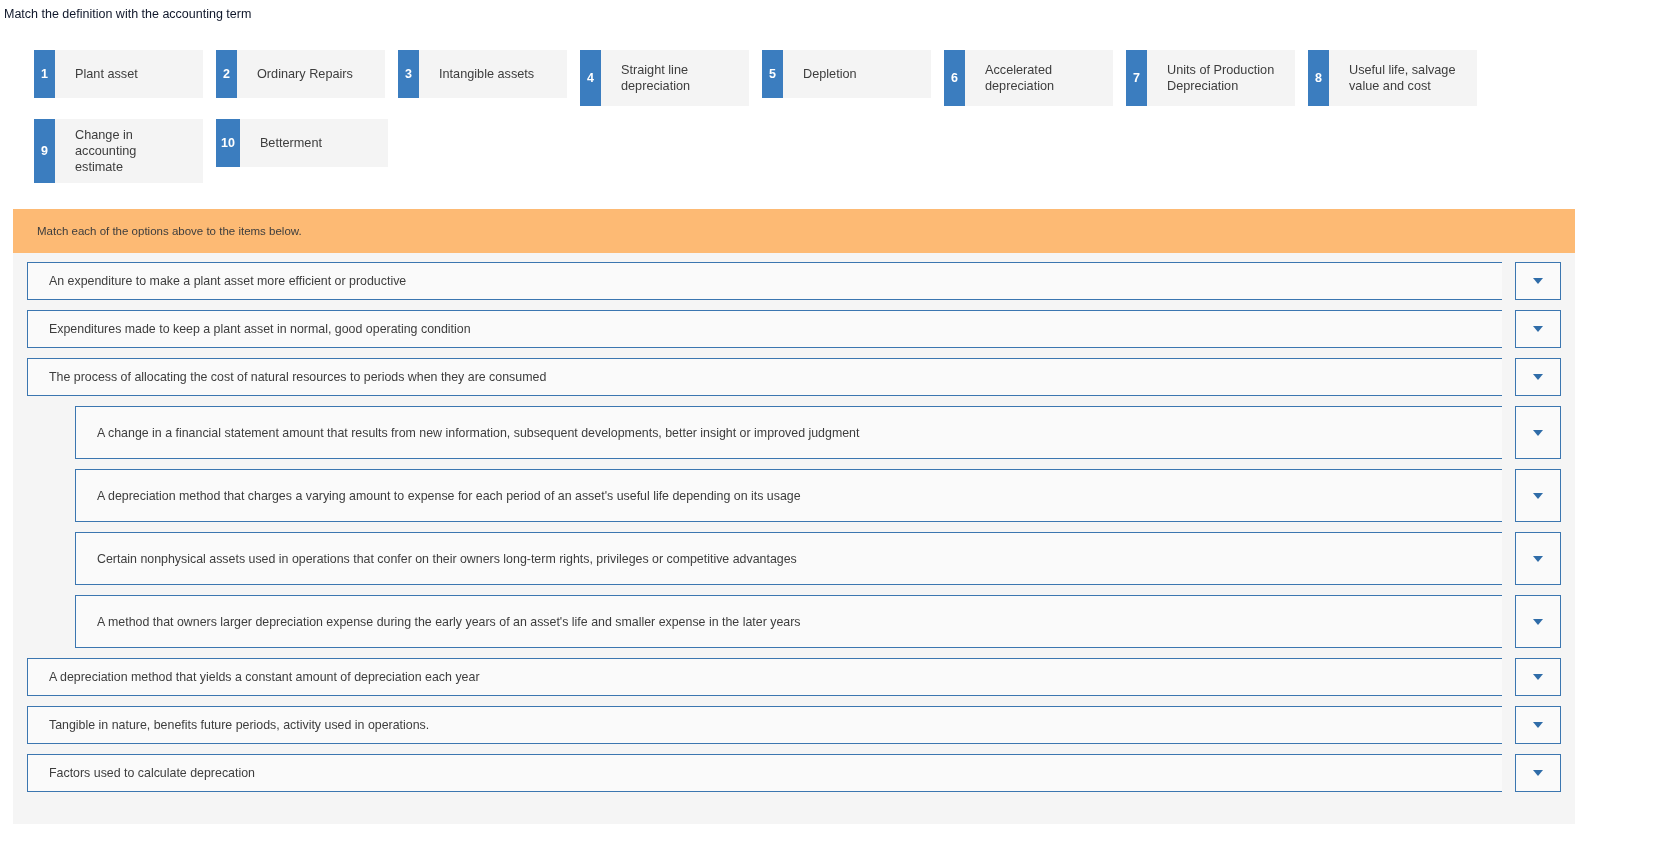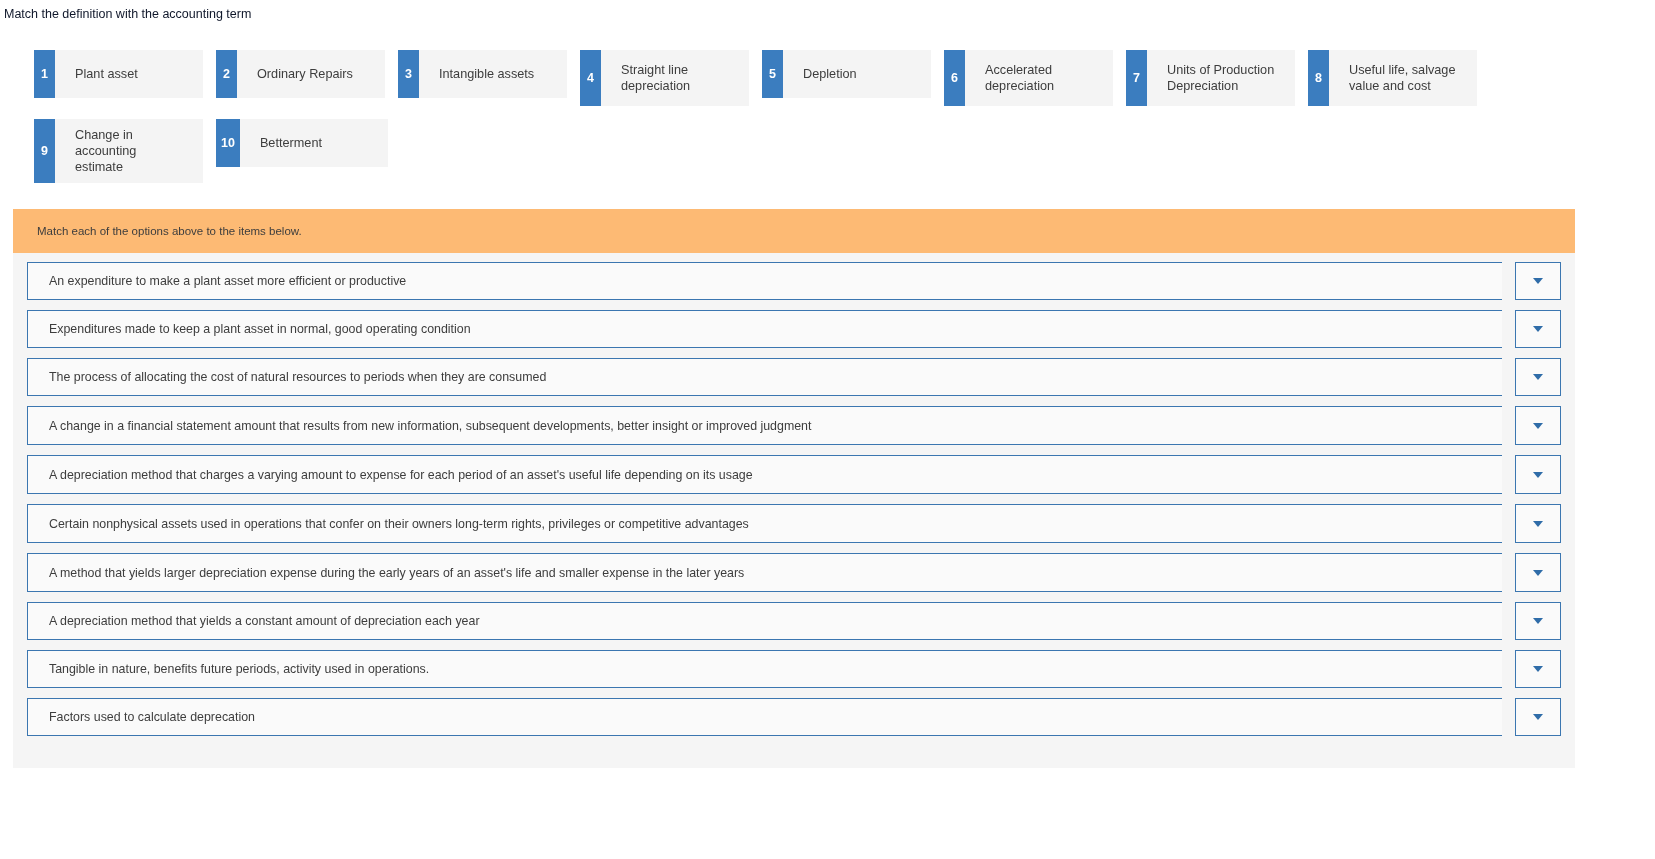--- a/index.html
+++ b/index.html
@@ -101,21 +101,21 @@
     box-sizing: border-box;
   }
   .row {
     display: flex;
     align-items: stretch;
     margin-bottom: 10px;
     height: 38px;
     box-sizing: border-box;
     gap: 13px;
   }
-  .row.tall { height: 39px; }
+  .row.tall { height: 53px; margin-left: 48px; }
   .row-text {
     flex: 1 1 auto;
     background: #fafafa;
     border: 1px solid #3b76b0;
     border-right: none;
     font-size: 12.4px;
     color: #3d3d3d;
     display: flex;
     align-items: center;
     padding-left: 21px;
@@ -227,21 +227,21 @@
           <span class="caret"></span>
         </div>
       </div>
       <div class="row tall">
         <div class="row-text">Certain nonphysical assets used in operations that confer on their owners long-term rights, privileges or competitive advantages</div>
         <div class="row-drop">
           <span class="caret"></span>
         </div>
       </div>
       <div class="row tall">
-        <div class="row-text">A method that yields larger depreciation expense during the early years of an asset's life and smaller expense in the later years</div>
+        <div class="row-text">A method that owners larger depreciation expense during the early years of an asset's life and smaller expense in the later years</div>
         <div class="row-drop">
           <span class="caret"></span>
         </div>
       </div>
       <div class="row">
         <div class="row-text">A depreciation method that yields a constant amount of depreciation each year</div>
         <div class="row-drop">
           <span class="caret"></span>
         </div>
       </div>

